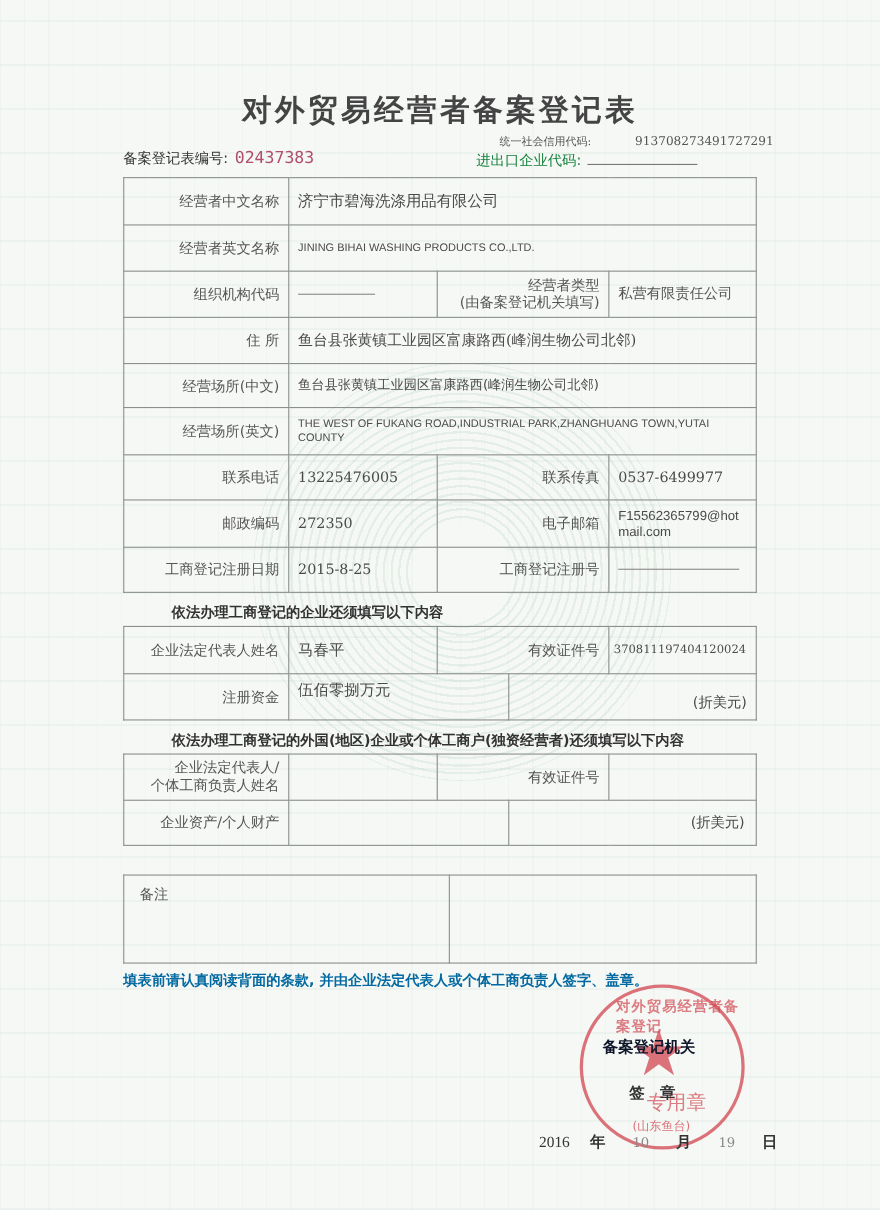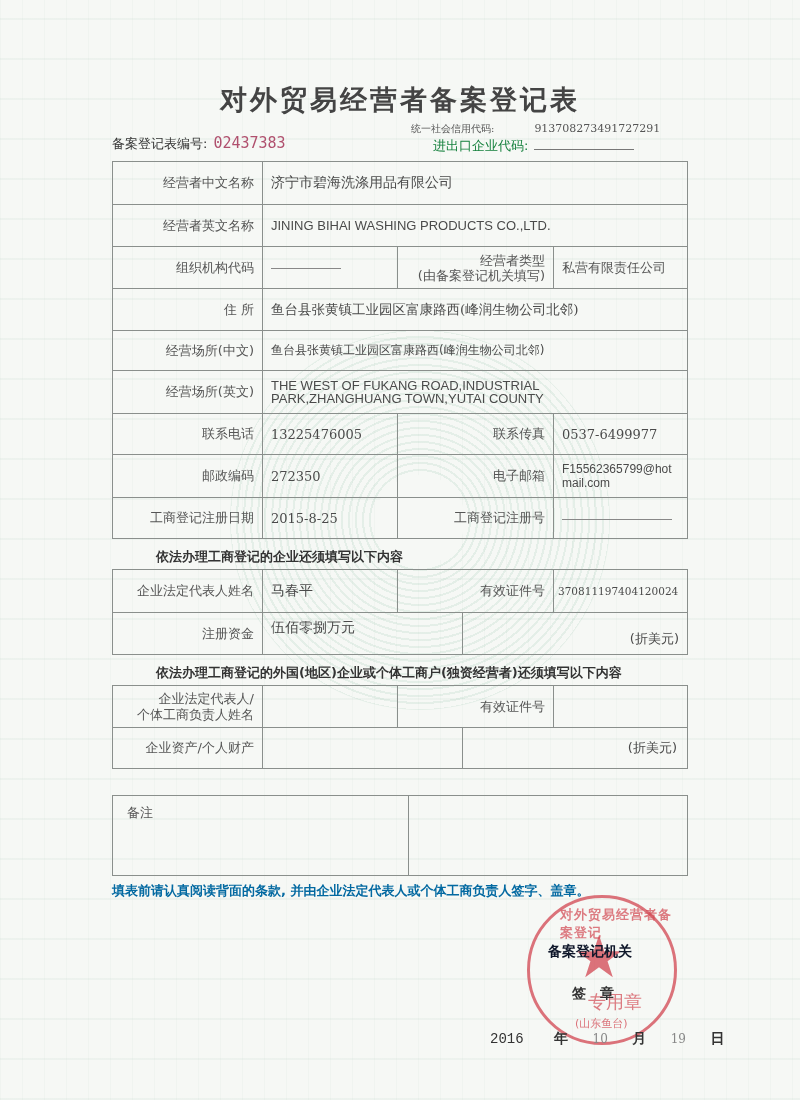--- a/index.html
+++ b/index.html
@@ -21,47 +21,47 @@
   .guilloche::after {
     content:""; position:absolute; left:145px; top:145px; width:90px; height:90px; border-radius:50%;
     background:#f6f8f5;
   }
   .title {
     position:absolute; left:0; right:0; top:82px; text-align:center;
     font-size:27px; font-weight:bold; letter-spacing:3px; color:#444;
   }
   .meta-left { position:absolute; left:112px; top:134px; font-size:13px; color:#333; }
   .meta-left .num { color:#b0506e; font-family:"DejaVu Sans Mono", monospace; font-size:15px; margin-left:6px; }
-  .meta-right-1 { position:absolute; left:411px; top:122px; font-size:10px; color:#555; font-family:"DejaVu Serif", serif; }
+  .meta-right-1 { position:absolute; left:454px; top:122px; font-size:10px; color:#555; font-family:"DejaVu Serif", serif; }
   .meta-right-1 .val { margin-left:40px; font-size:11px; }
   .meta-right-2 { position:absolute; left:433px; top:137px; font-size:13px; color:#15803d; }
   .meta-right-2 .blank { display:inline-block; width:100px; border-bottom:1px solid #777; margin-left:6px; height:10px; }
 
   .grid { position:absolute; border-collapse:collapse; table-layout:fixed; }
   .grid td { border:1px solid #8a8f8c; font-size:13px; color:#4a4a4a; padding:0 8px; vertical-align:middle; overflow:hidden; }
   .grid td.lbl { text-align:right; color:#555; }
   .grid td.val { font-family:"DejaVu Serif", serif; }
-  .grid td.en { font-family:"Liberation Sans", sans-serif; font-size:13px; line-height:13px; }
+  .grid td.en { font-family:"Liberation Sans", sans-serif; font-size:10px; line-height:13px; }
   .dash { display:inline-block; width:70px; border-top:1px solid #888; vertical-align:middle; }
   .dash-long { display:inline-block; width:110px; border-top:1px solid #888; vertical-align:middle; }
 
   .sec-head { position:absolute; left:112px; font-size:13px; font-weight:bold; color:#333;margin-left:44px; }
   .footer-note { position:absolute; left:112px; top:882px; font-size:13px; font-weight:bold; color:#0369a1; }
   .seal {
     position:absolute; left:527px; top:895px; width:150px; height:150px; border-radius:50%;
     border:3px solid rgba(210,70,80,0.75); box-sizing:border-box;
   }
   .seal .star { position:absolute; left:43px; top:30px; font-size:58px; color:rgba(210,70,80,0.75); line-height:1; }
   .seal .ring { position:absolute; left:30px; top:8px; font-size:13px; color:rgba(210,70,80,0.7); font-weight:bold; letter-spacing:1px; }
   .seal .sub { position:absolute; left:45px; top:118px; font-size:11px; color:rgba(210,70,80,0.75); }
   .seal .mid { position:absolute; left:58px; top:92px; font-size:18px; color:rgba(210,70,80,0.7); }
   .auth { position:absolute; left:548px; top:943px; font-size:14px; font-weight:bold; color:#0f172a; }
   .sign { position:absolute; left:572px; top:985px; font-size:14px; font-weight:bold; color:#333; letter-spacing:14px; }
   .date { position:absolute; left:490px; top:1030px; font-size:14px; color:#333; }
-  .date .yr { font-family:Liberation Mono, monospace; margin-right:20px; }
+  .date .yr { font-family:Liberation Serif, serif; margin-right:8px; }
   .date .unit { font-weight:bold; margin:0 6px; }
   .date .num { font-family:"DejaVu Serif", serif; color:#888; font-size:12px; margin:0 14px; }
 </style>
 </head>
 <body>
 
 <div class="bg-pattern"></div>
 <div class="guilloche"></div>
 
 <div class="title">对外贸易经营者备案登记表</div>

